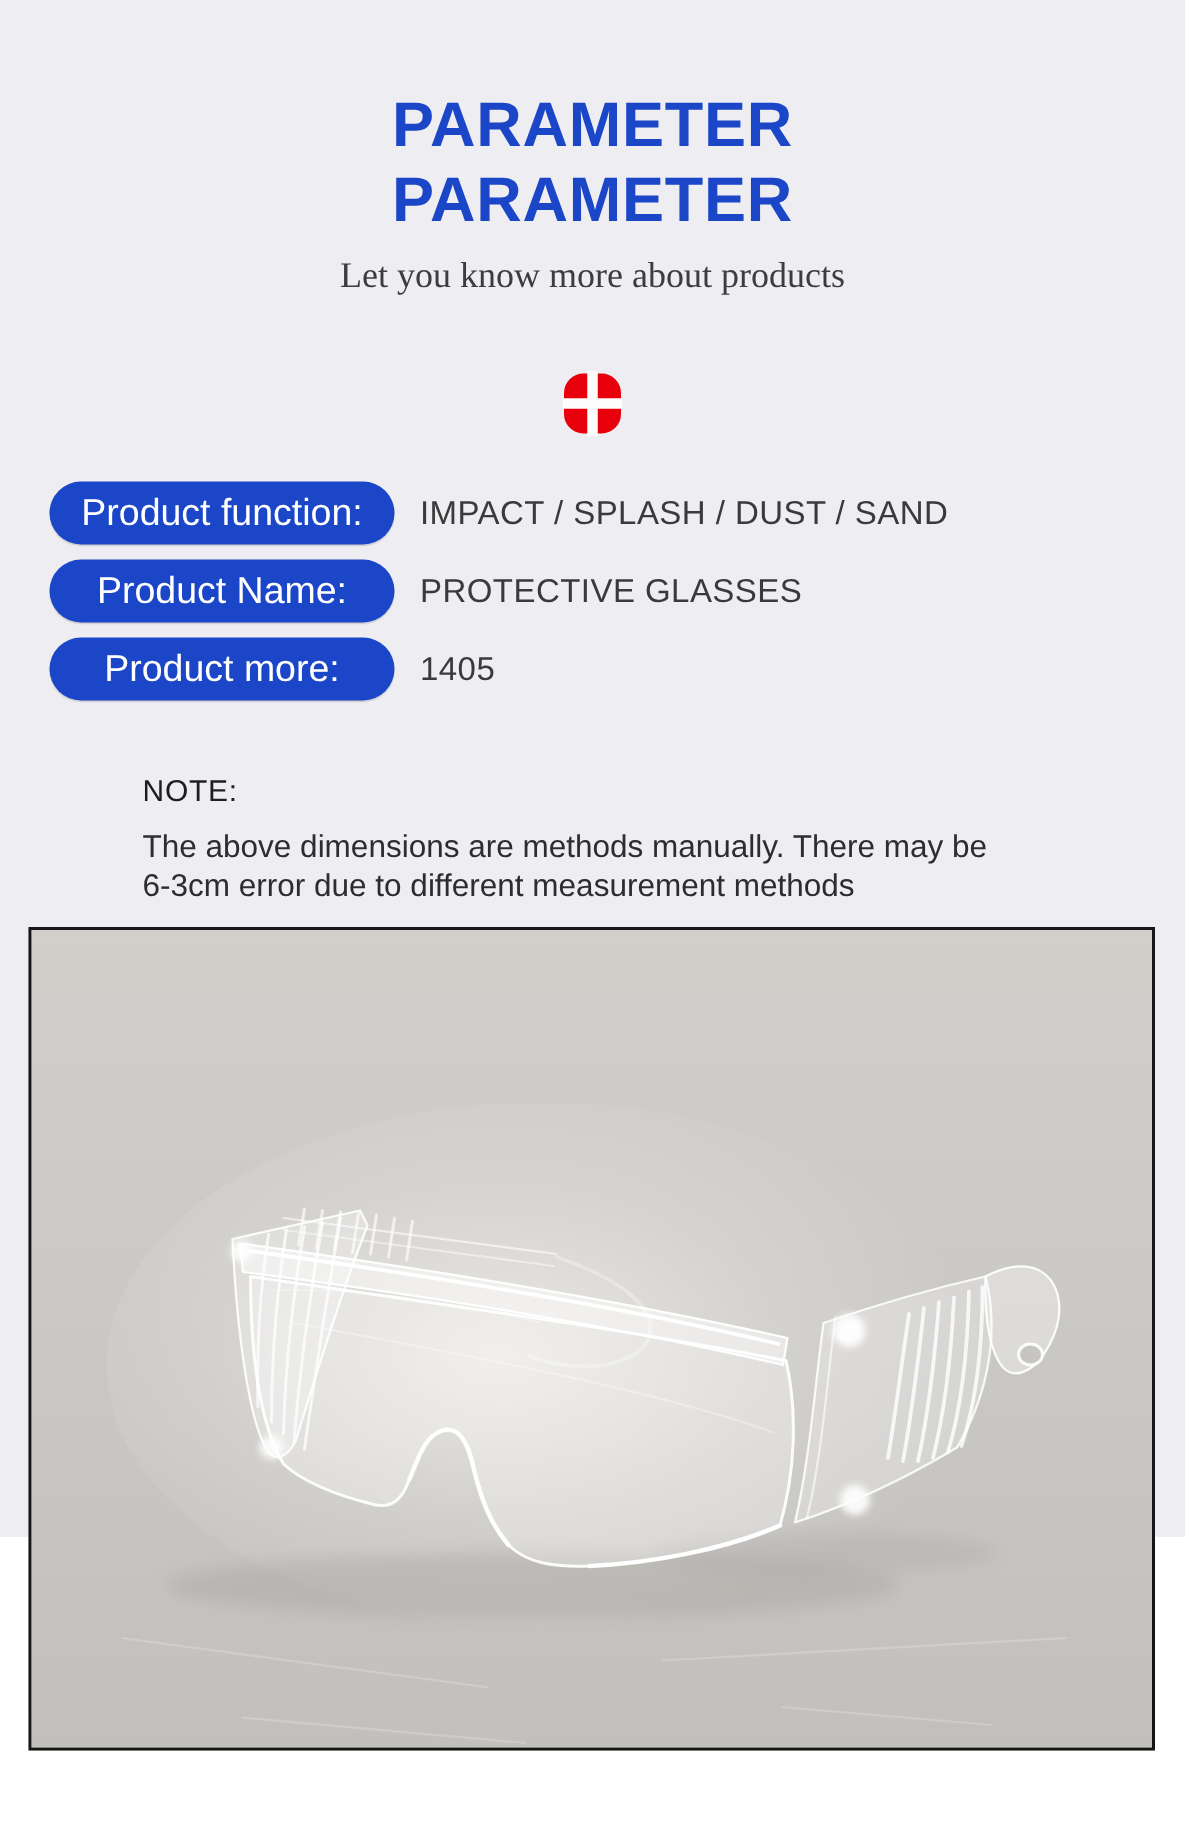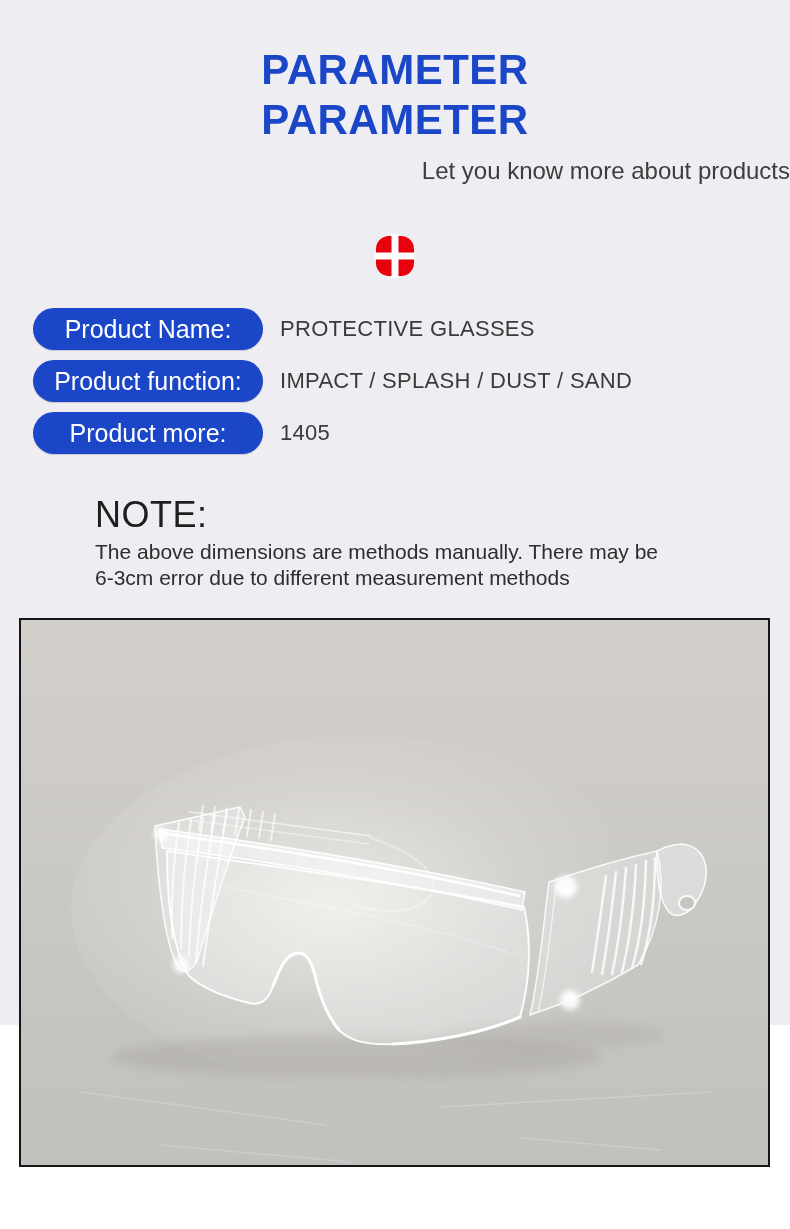--- a/index.html
+++ b/index.html
@@ -5,30 +5,31 @@
   html,body{margin:0;padding:0;background:#ffffff;}
   .page{
     position:relative;
     width:790px;height:1229px;
     margin:0;
     font-family:"Liberation Sans", sans-serif;
     background:linear-gradient(to bottom,#ededf2 0,#ededf2 1025px,#ffffff 1025px,#ffffff 100%);
     overflow:hidden;
   }
   .hero-title{
-    margin:0;padding-top:45px;
+    margin:0;padding-top:58px;
     text-align:center;
     font-size:42px;line-height:50px;font-weight:bold;
     color:#1b46c7;letter-spacing:.5px;
   }
   .hero-subtitle{
     margin-top:11px;
-    text-align:right;
+    text-align:center;
     font-size:24px;line-height:30px;
     color:#3d3d3d;
+    font-family:Liberation Serif, serif;
   }
   .cross-wrap{
     width:40px;height:44px;
     margin:48px auto 0 auto;
   }
   .params{margin:30px 0 0 33px;}
   .param-row{display:flex;align-items:center;height:42px;margin-bottom:10px;}
   .pill{
     width:230px;height:42px;flex:0 0 230px;
     border-radius:21px;
@@ -36,21 +37,21 @@
     color:#ffffff;font-size:25px;
     display:flex;align-items:center;justify-content:center;
     box-shadow:0 1px 1px rgba(0,0,0,0.15);
   }
   .param-value{
     margin-left:17px;
     font-size:22px;color:#3a3a3a;letter-spacing:.3px;
     white-space:nowrap;
   }
   .note{margin:45px 0 0 95px;}
-  .note-heading{font-size:36px;line-height:32px;color:#1e1e1e;letter-spacing:.5px;}
+  .note-heading{font-size:20px;line-height:32px;color:#1e1e1e;letter-spacing:.5px;}
   .note-body{margin-top:8px;font-size:21px;line-height:25.5px;color:#2d2d2d;}
   .photo{
     position:absolute;left:19px;top:618px;
     width:751px;height:549px;
     border:2px solid #161616;
     box-sizing:border-box;
     background:#cbc9c6;
   }
   .photo svg{display:block;width:100%;height:100%;}
 </style>
@@ -69,26 +70,26 @@
   <div class="cross-wrap">
     <svg viewBox="0 0 40 44" xmlns="http://www.w3.org/2000/svg" aria-hidden="true">
       <rect x="1" y="2" width="38" height="40" rx="13" fill="#e8000d"></rect>
       <rect x="16.5" y="0" width="7" height="44" fill="#fdfdfe"></rect>
       <rect x="0" y="18.5" width="40" height="7" fill="#fdfdfe"></rect>
     </svg>
   </div>
 
   <div class="params">
     <div class="param-row">
+      <div class="pill">Product function:</div>
+      <div class="param-value">IMPACT / SPLASH / DUST / SAND</div>
+    </div>
+    <div class="param-row">
       <div class="pill">Product Name:</div>
       <div class="param-value">PROTECTIVE GLASSES</div>
-    </div>
-    <div class="param-row">
-      <div class="pill">Product function:</div>
-      <div class="param-value">IMPACT / SPLASH / DUST / SAND</div>
     </div>
     <div class="param-row">
       <div class="pill">Product more:</div>
       <div class="param-value">1405</div>
     </div>
   </div>
 
   <div class="note">
     <div class="note-heading">NOTE:</div>
     <div class="note-body">

